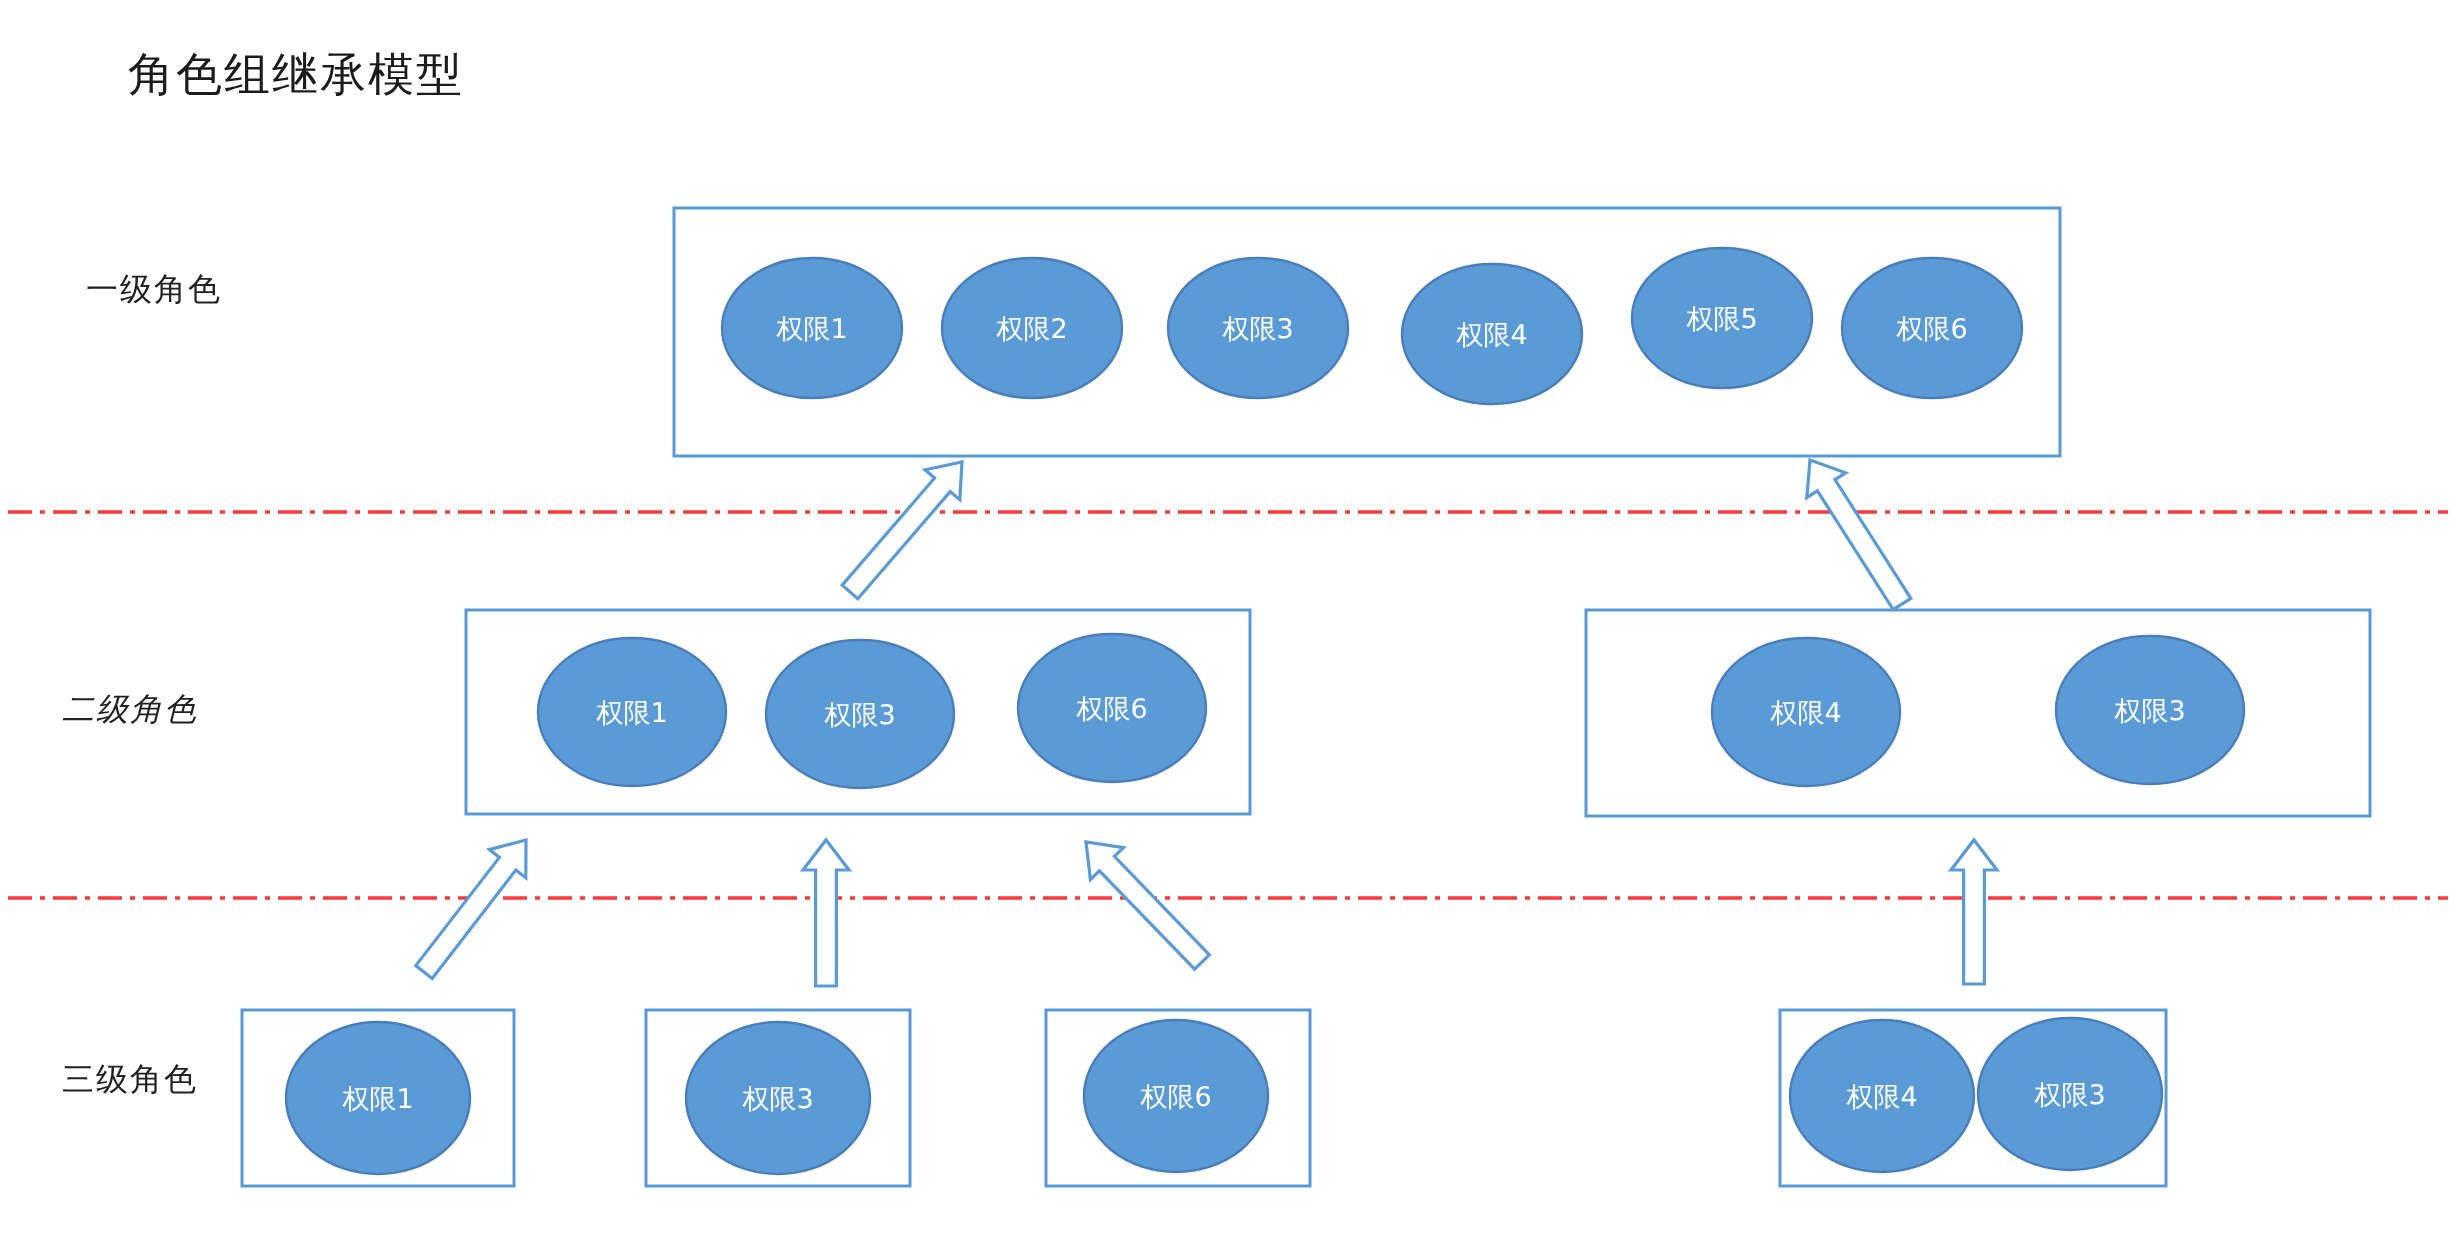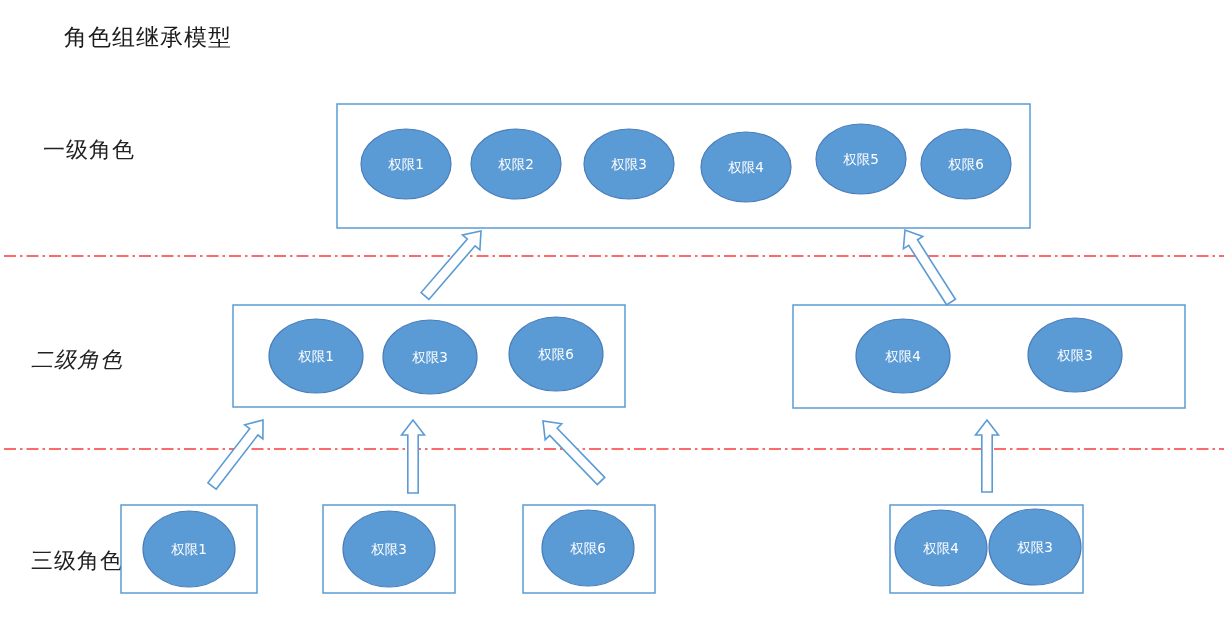--- a/index.html
+++ b/index.html
@@ -1,22 +1,22 @@
 <!DOCTYPE html>
 <html><head>
 <meta charset="utf-8">
 <style>
   html,body{margin:0;padding:0;background:#ffffff;}
   body{font-family:"DejaVu Sans","Liberation Sans",sans-serif;}
   .canvas{position:relative;width:1228px;height:624px;background:#ffffff;overflow:hidden;}
   .title{position:absolute;left:64px;top:22px;font-size:23px;color:#1c1c1c;letter-spacing:1px;}
-  .lvl-label{position:absolute;font-size:22px;color:#222222;letter-spacing:1px;white-space:nowrap;}
+  .lvl-label{position:absolute;font-size:16px;color:#222222;letter-spacing:1px;white-space:nowrap;}
   .lvl1{left:43px;top:135px;}
   .lvl2{left:31px;top:345px;font-style:italic;}
-  .lvl3{left:31px;top:530px;margin-top:16px;}
+  .lvl3{left:31px;top:530px;}
   .diagram-svg{position:absolute;left:0;top:0;}
   text.perm-label{font-size:13.5px;font-family:"DejaVu Sans","Liberation Sans",sans-serif;}
 </style>
 </head>
 <body>
 
 <div class="canvas">
   <div class="title">角色组继承模型</div>
   <div class="lvl-label lvl1">一级角色</div>
   <div class="lvl-label lvl2">二级角色</div>

